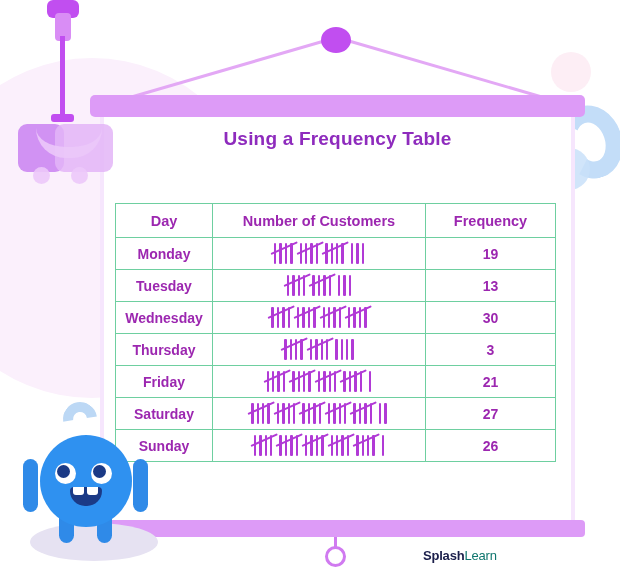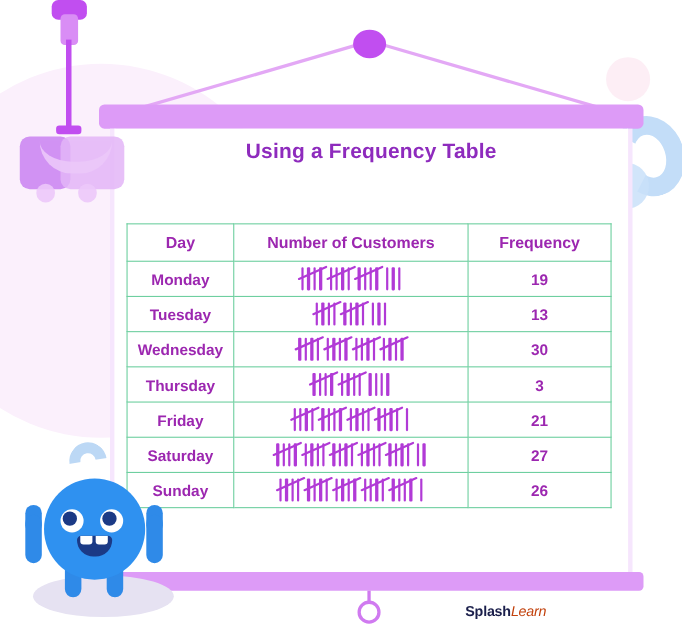--- a/index.html
+++ b/index.html
@@ -231,21 +231,21 @@
   }
   .m-tooth-l { left: 3px; }
   .m-tooth-r { left: 17px; }
 
   
   .watermark {
     position: absolute; left: 423px; top: 548px;
     font-size: 13px; color: #1b1f4b; letter-spacing: -.2px;
   }
   .watermark .b { font-weight: bold; margin-top: 24px; }
-  .watermark .l { font-weight: normal; color: #c2410c; font-style: italic; }
+  .watermark .l { font-weight: normal; color: #0f766e; }
 </style>
 </head>
 <body>
 
 <div class="stage">
 
   <div class="bg-big-circle"></div>
   <div class="bg-small-circle"></div>
   <div class="bg-pink-circle"></div>
   <div class="bg-blue-arc"></div>

